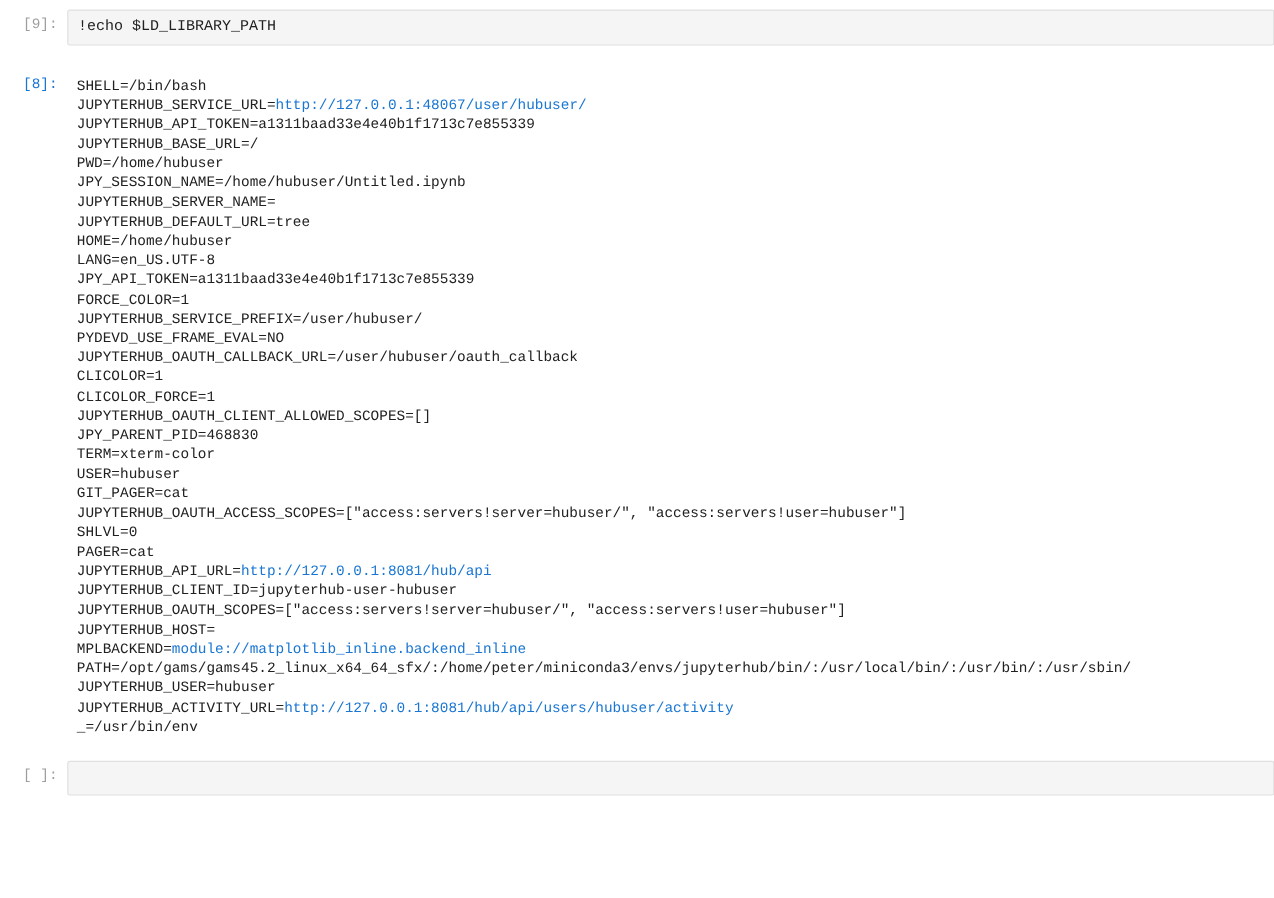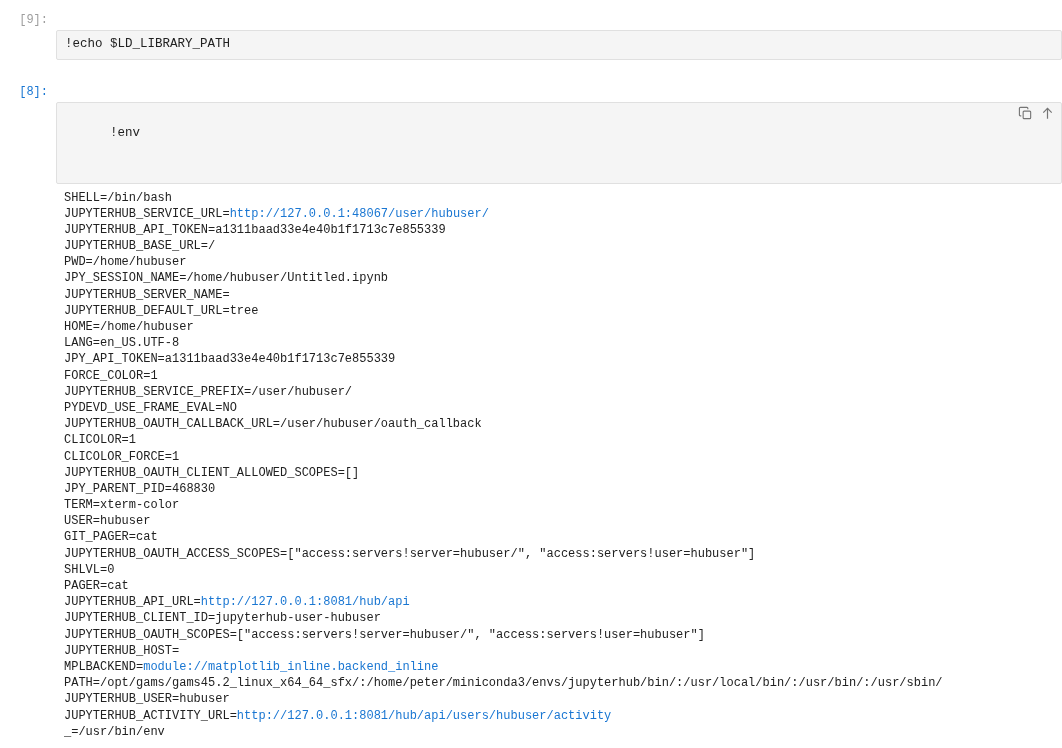--- a/index.html
+++ b/index.html
@@ -44,21 +44,20 @@
       background: #f5f5f5;
       border: 1px solid #e0e0e0;
       border-radius: 2px;
       padding: 5px 8px;
       font-family: SFMono-Regular, Menlo, Monaco, Consolas, "Liberation Mono", "Courier New", monospace;
       font-size: 12.5px;
       line-height: 1.4;
       white-space: pre;
       overflow-x: auto;
       position: relative;
-      margin-top: 22px;
     }
     .cell-toolbar {
       position: absolute;
       right: 6px;
       top: 3px;
       display: none;
       gap: 6px;
     }
     .cell.active .cell-toolbar {
       display: flex;
@@ -99,37 +98,20 @@
 <div class="cell">
   <div class="prompt executed">[9]:</div>
   <div class="cell-body">
     <div class="input-area">!echo $LD_LIBRARY_PATH</div>
   </div>
 </div>
 
 <div class="cell active">
   <div class="prompt active">[8]:</div>
   <div class="cell-body">
-    <div class="input-area">
-      <span>!env</span>
-      <div class="cell-toolbar">
-        <span class="toolbar-icon">
-          <svg viewBox="0 0 16 16" fill="none" stroke="currentColor" stroke-width="1.2">
-            <rect x="5.5" y="5.5" width="8" height="8" rx="1"></rect>
-            <path d="M3.5 10.5h-1a1 1 0 0 1-1-1v-7a1 1 0 0 1 1-1h7a1 1 0 0 1 1 1v1"></path>
-          </svg>
-        </span>
-        <span class="toolbar-icon">
-          <svg viewBox="0 0 16 16" fill="none" stroke="currentColor" stroke-width="1.3">
-            <path d="M8 13.5v-11"></path>
-            <path d="M3.5 7L8 2.5 12.5 7"></path>
-          </svg>
-        </span>
-      </div>
-    </div>
     <div class="output-area" id="env-output"><span class="env-line">SHELL=/bin/bash</span><span class="env-line">JUPYTERHUB_SERVICE_URL=<a href="#">http://127.0.0.1:48067/user/hubuser/</a></span><span class="env-line">JUPYTERHUB_API_TOKEN=a1311baad33e4e40b1f1713c7e855339</span><span class="env-line">JUPYTERHUB_BASE_URL=/</span><span class="env-line">PWD=/home/hubuser</span><span class="env-line">JPY_SESSION_NAME=/home/hubuser/Untitled.ipynb</span><span class="env-line">JUPYTERHUB_SERVER_NAME=</span><span class="env-line">JUPYTERHUB_DEFAULT_URL=tree</span><span class="env-line">HOME=/home/hubuser</span><span class="env-line">LANG=en_US.UTF-8</span><span class="env-line">JPY_API_TOKEN=a1311baad33e4e40b1f1713c7e855339</span><span class="env-line">FORCE_COLOR=1</span><span class="env-line">JUPYTERHUB_SERVICE_PREFIX=/user/hubuser/</span><span class="env-line">PYDEVD_USE_FRAME_EVAL=NO</span><span class="env-line">JUPYTERHUB_OAUTH_CALLBACK_URL=/user/hubuser/oauth_callback</span><span class="env-line">CLICOLOR=1</span><span class="env-line">CLICOLOR_FORCE=1</span><span class="env-line">JUPYTERHUB_OAUTH_CLIENT_ALLOWED_SCOPES=[]</span><span class="env-line">JPY_PARENT_PID=468830</span><span class="env-line">TERM=xterm-color</span><span class="env-line">USER=hubuser</span><span class="env-line">GIT_PAGER=cat</span><span class="env-line">JUPYTERHUB_OAUTH_ACCESS_SCOPES=["access:servers!server=hubuser/", "access:servers!user=hubuser"]</span><span class="env-line">SHLVL=0</span><span class="env-line">PAGER=cat</span><span class="env-line">JUPYTERHUB_API_URL=<a href="#">http://127.0.0.1:8081/hub/api</a></span><span class="env-line">JUPYTERHUB_CLIENT_ID=jupyterhub-user-hubuser</span><span class="env-line">JUPYTERHUB_OAUTH_SCOPES=["access:servers!server=hubuser/", "access:servers!user=hubuser"]</span><span class="env-line">JUPYTERHUB_HOST=</span><span class="env-line">MPLBACKEND=<a href="#">module://matplotlib_inline.backend_inline</a></span><span class="env-line">PATH=/opt/gams/gams45.2_linux_x64_64_sfx/:/home/peter/miniconda3/envs/jupyterhub/bin/:/usr/local/bin/:/usr/bin/:/usr/sbin/</span><span class="env-line">JUPYTERHUB_USER=hubuser</span><span class="env-line">JUPYTERHUB_ACTIVITY_URL=<a href="#">http://127.0.0.1:8081/hub/api/users/hubuser/activity</a></span><span class="env-line">_=/usr/bin/env</span></div>
   </div>
 </div>
 
 <div class="cell" style="margin-bottom:4px">
   <div class="prompt executed">[ ]:</div>
   <div class="cell-body">
     <div class="input-area">&nbsp;</div>
   </div>
 </div>

